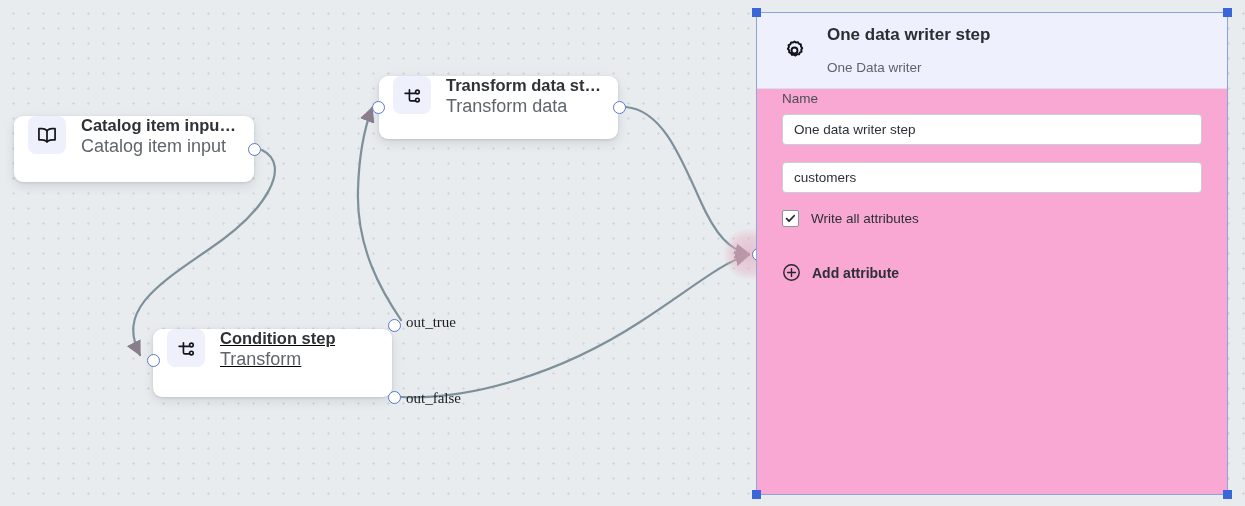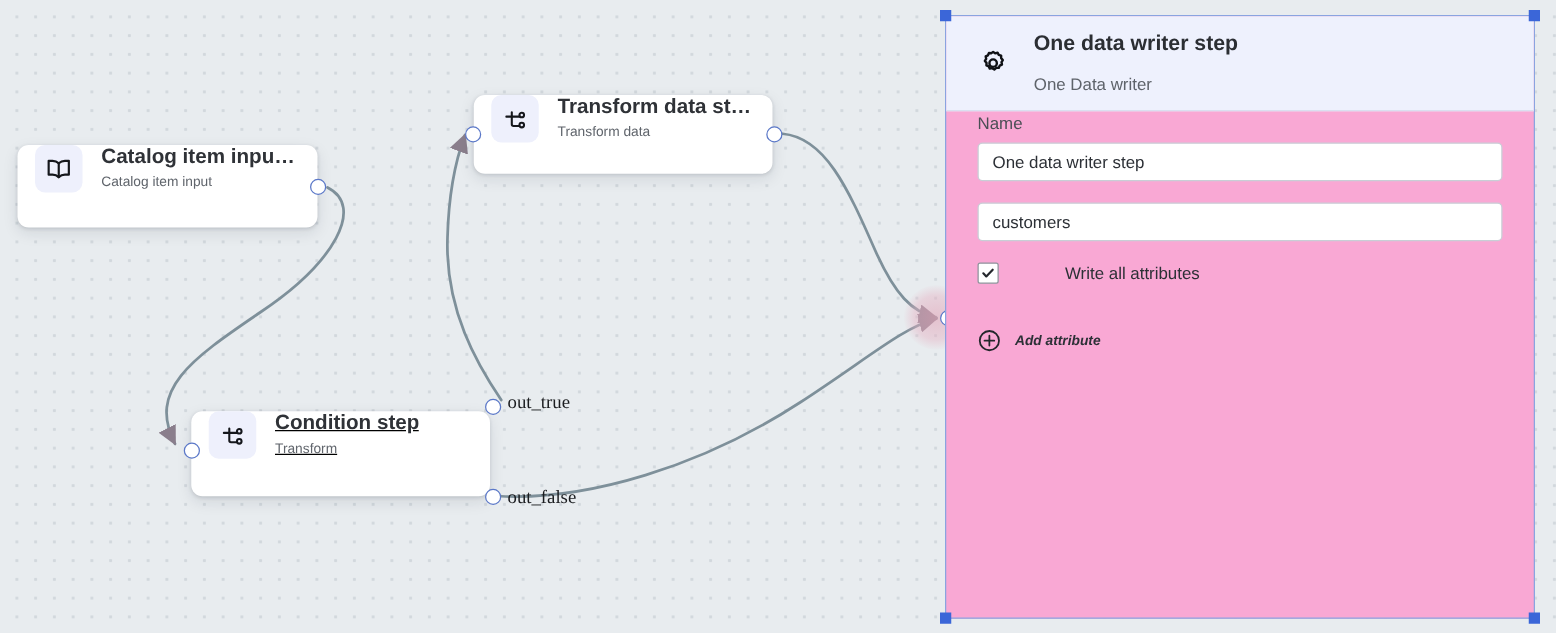--- a/index.html
+++ b/index.html
@@ -71,21 +71,21 @@
   .node-title {
     font-size: 16.5px;
     font-weight: 700;
     color: #2f3237;
     line-height: 19px;
     white-space: nowrap;
     overflow: hidden;
     text-overflow: ellipsis;
   }
   .node-sub {
-    font-size: 11px;
+    font-size: 18px;
     color: #60656c;
     line-height: 17px;
     margin-top: 3px;
     white-space: nowrap;
   }
 
   
   .port {
     position: absolute;
     width: 13px;
@@ -179,21 +179,20 @@
     font-size: 13.5px;
     color: #2c3036;
     outline: none;
   }
   .field-group { margin-bottom: 17px; }
 
   .checkbox-row {
     display: flex;
     align-items: center;
     margin-top: 4px;
-    gap: 41px;
   }
   .cb {
     width: 15px;
     height: 15px;
     border: 1.3px solid #8e949c;
     border-radius: 2px;
     background: #fff;
     display: flex;
     align-items: center;
     justify-content: center;
@@ -211,24 +210,23 @@
     margin-top: 36px;
     cursor: pointer;
   }
   .add-attr-icon {
     width: 19px;
     height: 19px;
     margin-right: 11px;
     flex: 0 0 auto;
   }
   .add-attr-label {
-    font-size: 11px;
+    font-size: 14px;
     font-weight: 700;
     color: #2c3036;
-    font-style: italic;
   }
 
   
   .handle {
     position: absolute;
     width: 9px;
     height: 9px;
     background: #3b66d8;
     z-index: 20;
   }

